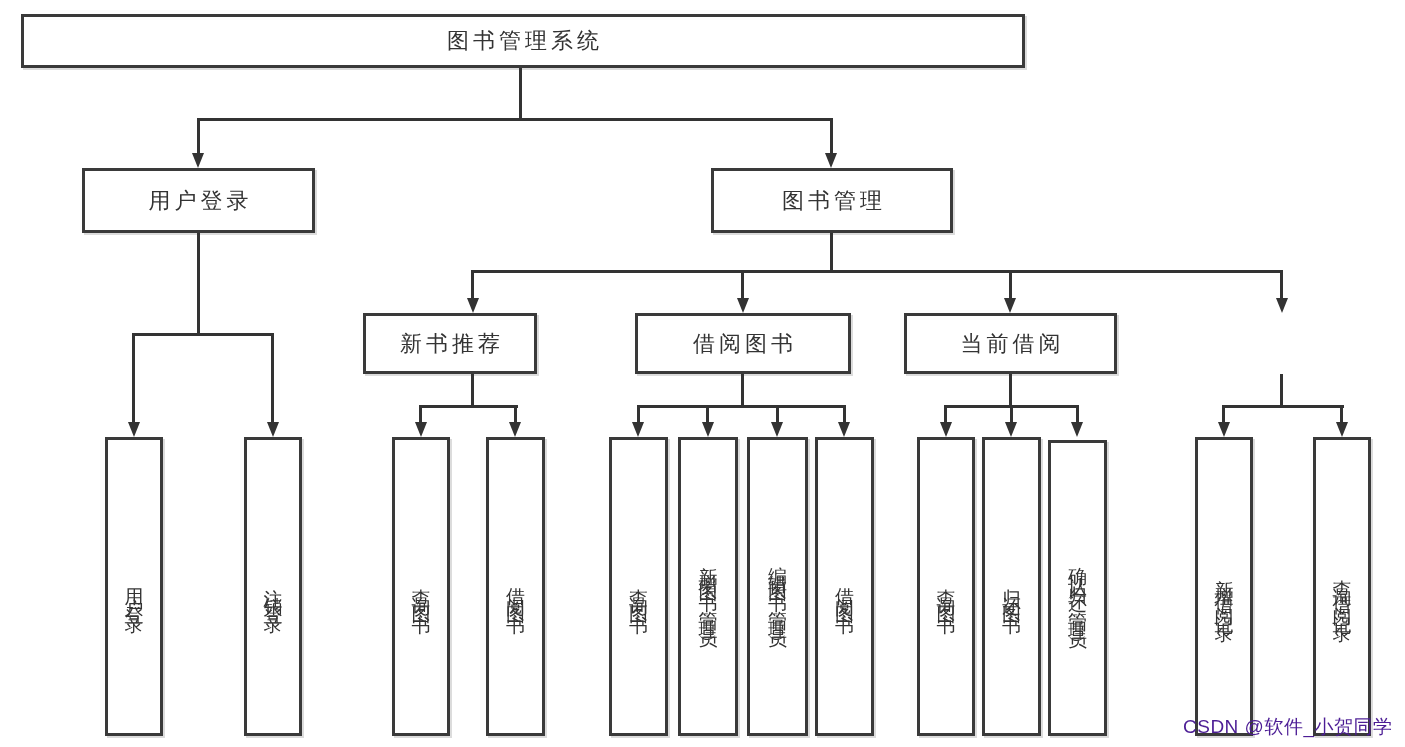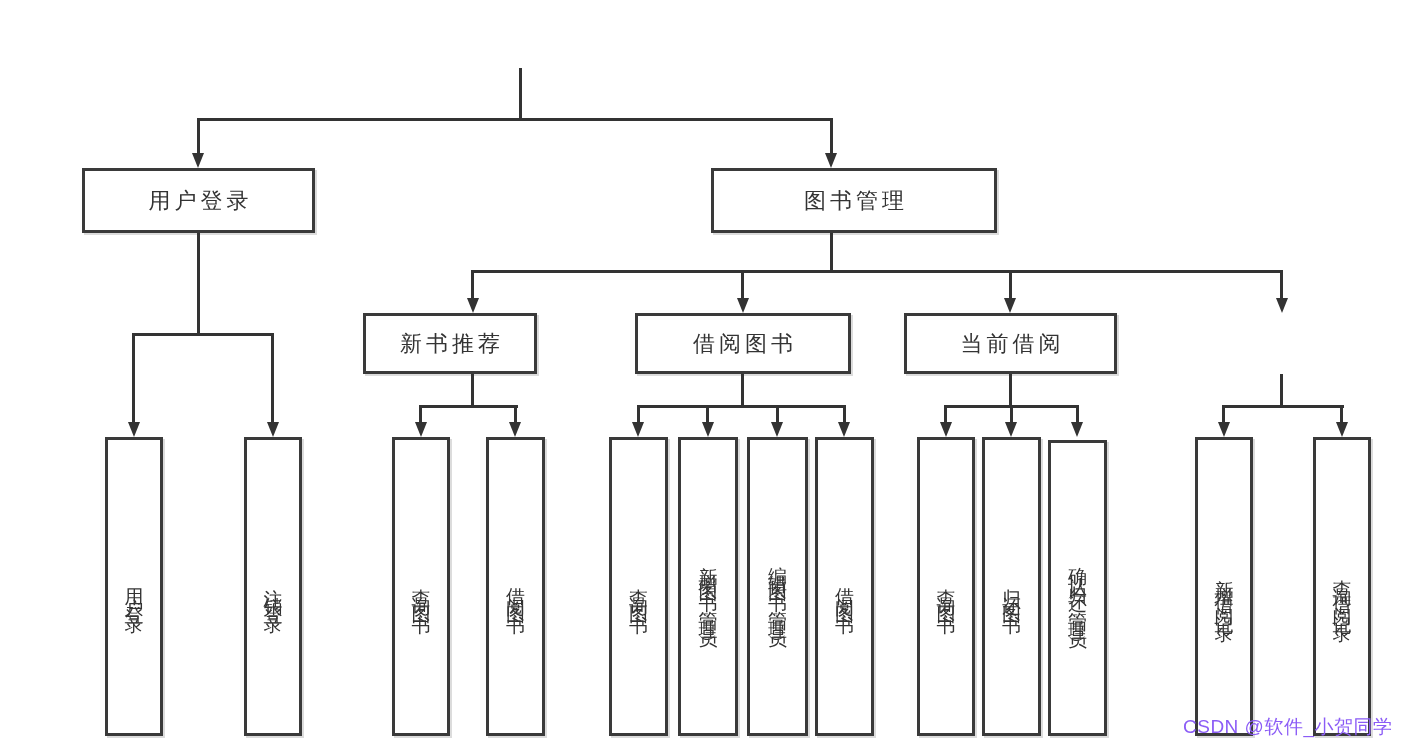--- a/index.html
+++ b/index.html
@@ -22,40 +22,43 @@
     line-height:1.15; white-space:nowrap;
   }
   .line { position:absolute; background:#333333; }
   .arrow {
     position:absolute; width:0; height:0;
     border-left:6px solid transparent; border-right:6px solid transparent;
     border-top:15px solid #333333;
   }
   .watermark {
     position:absolute; left:1183px; top:714px; z-index:5;
-    font-size:19px; color:#8b5cf6; letter-spacing:0.5px; white-space:nowrap;
+    font-size:19px; color:#4c1d95; letter-spacing:0.5px; white-space:nowrap;
   }
 </style>
 </head>
 <body>
 
 <div class="canvas">
 
+  <div class="box" style="left:21px;top:14px;width:1004px;height:54px">
+    <span class="hlabel">图书管理系统</span>
+  </div>
 
   <div class="line" style="left:519px;top:68px;width:3px;height:50px"></div>
   <div class="line" style="left:197px;top:118px;width:636px;height:3px"></div>
   <div class="line" style="left:197px;top:118px;width:3px;height:37px"></div>
   <div class="line" style="left:830px;top:118px;width:3px;height:37px"></div>
   <div class="arrow" style="left:192px;top:153px"></div>
   <div class="arrow" style="left:825px;top:153px"></div>
 
   <div class="box" style="left:82px;top:168px;width:233px;height:65px">
     <span class="hlabel">用户登录</span>
   </div>
-  <div class="box" style="left:711px;top:168px;width:286px;height:65px">
+  <div class="box" style="left:711px;top:168px;width:242px;height:65px">
     <span class="hlabel">图书管理</span>
   </div>
 
   <div class="line" style="left:197px;top:233px;width:3px;height:100px"></div>
   <div class="line" style="left:132px;top:333px;width:142px;height:3px"></div>
   <div class="line" style="left:132px;top:333px;width:3px;height:89px"></div>
   <div class="line" style="left:271px;top:333px;width:3px;height:89px"></div>
   <div class="arrow" style="left:128px;top:422px"></div>
   <div class="arrow" style="left:267px;top:422px"></div>
 

